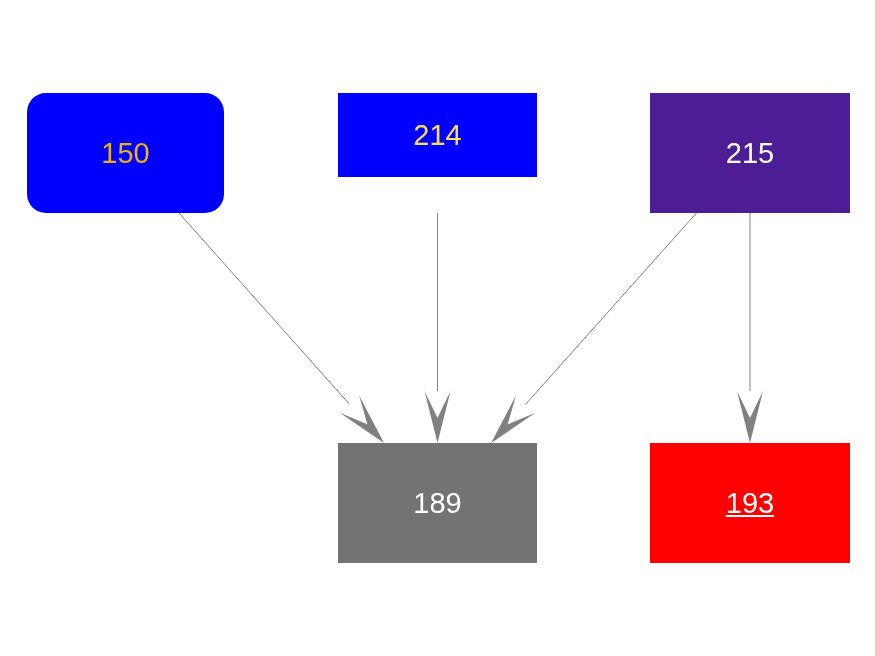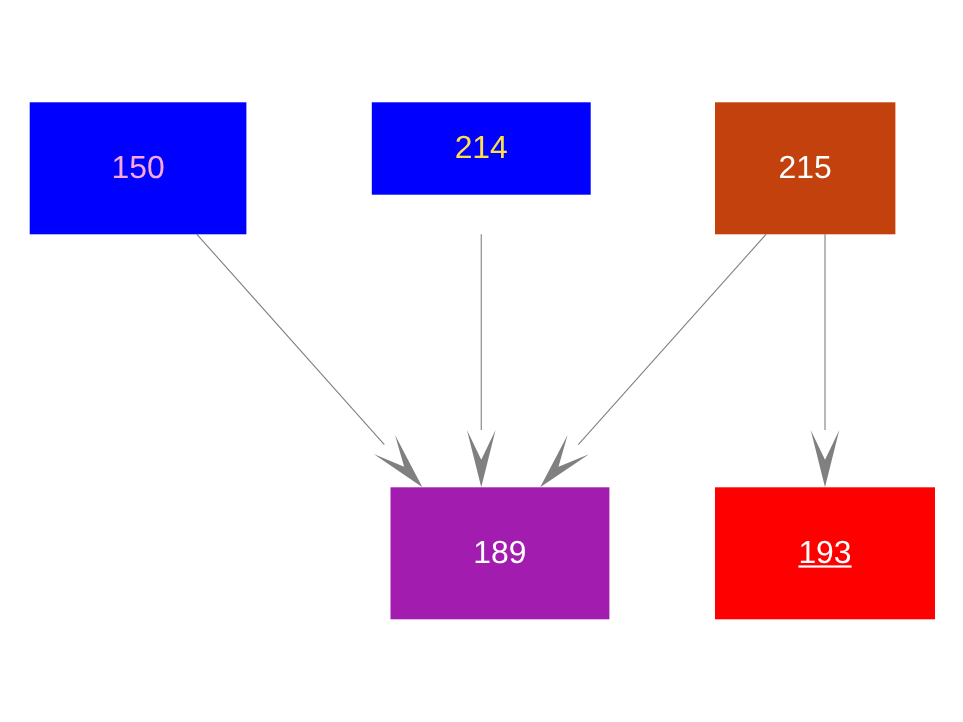--- a/index.html
+++ b/index.html
@@ -41,28 +41,28 @@
       </g>
       <g>
         <line x1="696.4285714285714" y1="213" x2="525.7042485754889" y2="404.21124159545246" stroke="#808080" stroke-width="1"></line>
         <polygon points="491.07142857142856,443 516.007058974352,395.5530365944374 507.72182280414984,424.35155845935213 535.4014381766258,412.8694465964675" fill="#808080"></polygon>
       </g>
       <g>
         <line x1="750" y1="213" x2="750" y2="391" stroke="#808080" stroke-width="1"></line>
         <polygon points="750,443 737,391 750,418 763,391" fill="#808080"></polygon>
       </g>
     </svg>
-<div class="node" style="left: 27px; top: 93px; width: 197px; height: 120px; background: rgb(0, 0, 255); color: #f9a8d4;">
+<div class="node" style="left: 27px; top: 93px; width: 197px; height: 120px; background: rgb(0, 0, 255); color: #eab308; border-radius: 19px;">
       <span>150</span>
     </div>
     <div class="node" style="left: 338px; top: 93px; width: 199px; height: 84px; background: rgb(0, 0, 255); color: #fde047;">
       <span>214</span>
     </div>
-    <div class="node" style="left: 650px; top: 93px; width: 164px; height: 120px; background: #c2410c; color: rgb(255, 255, 255);">
+    <div class="node" style="left: 650px; top: 93px; width: 200px; height: 120px; background: #4c1d95; color: rgb(255, 255, 255);">
       <span>215</span>
     </div>
-    <div class="node" style="left: 338px; top: 443px; width: 199px; height: 120px; background: #a21caf; color: rgb(255, 255, 255); margin-left: 17px;">
+    <div class="node" style="left: 338px; top: 443px; width: 199px; height: 120px; background: #737373; color: rgb(255, 255, 255);">
       <span>189</span>
     </div>
     <div class="node" style="left: 650px; top: 443px; width: 200px; height: 120px; background: rgb(255, 0, 0); color: rgb(255, 255, 255); text-decoration: underline;">
       <span>193</span>
     </div>
   </div>
 
 </body></html>

